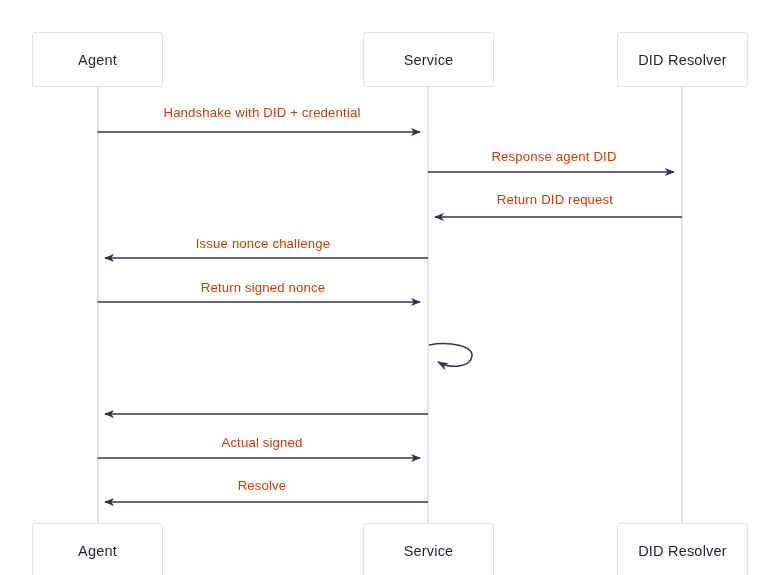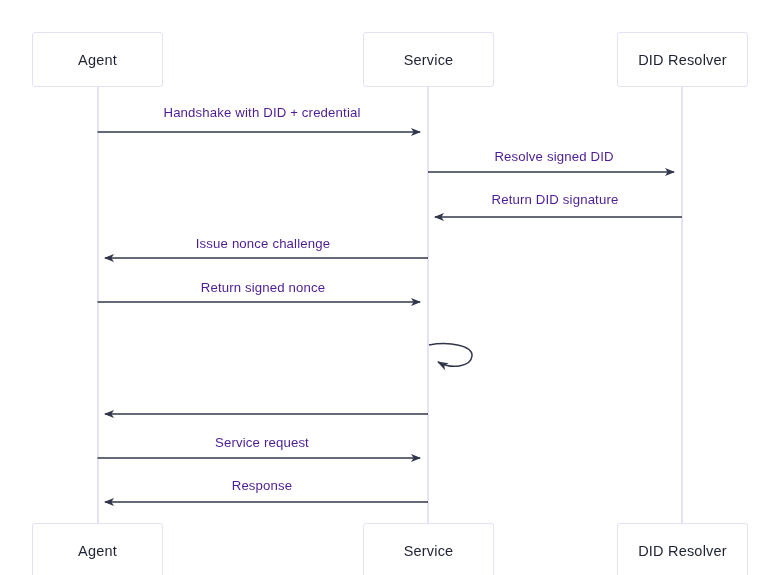--- a/index.html
+++ b/index.html
@@ -41,21 +41,21 @@
   }
   .lifeline {
     position: absolute;
     width: 2px;
     background: #e5e2f6;
   }
   .msg-label {
     position: absolute;
     font-family: "Liberation Sans", sans-serif;
     font-size: 13.2px;
-    color: #4c1d95;
+    color: #c2410c;
     white-space: nowrap;
     transform: translateX(-50%);
     letter-spacing: 0.15px;
   }
   svg.arrows {
     position: absolute;
     left: 0;
     top: 0;
     width: 761px;
     height: 575px;
@@ -127,20 +127,20 @@
     <path class="arrow-loop" d="M407,328 C428,324 451,329 450,339 C449,349 431,353 416,345" marker-end="url(#ah-loop)"></path>
 
     <line class="arrow-line" x1="406" y1="397" x2="83" y2="397" marker-end="url(#ah-left)"></line>
 
     <line class="arrow-line" x1="75.5" y1="441" x2="398" y2="441" marker-end="url(#ah-right)"></line>
 
     <line class="arrow-line" x1="406" y1="485" x2="83" y2="485" marker-end="url(#ah-left)"></line>
   </svg>
 
   <div class="msg-label" style="left:240px; top:88px;">Handshake with DID + credential</div>
-  <div class="msg-label" style="left:532px; top:132px;">Resolve signed DID</div>
-  <div class="msg-label" style="left:533px; top:175px;">Return DID signature</div>
+  <div class="msg-label" style="left:532px; top:132px;">Response agent DID</div>
+  <div class="msg-label" style="left:533px; top:175px;">Return DID request</div>
   <div class="msg-label" style="left:241px; top:219px;">Issue nonce challenge</div>
   <div class="msg-label" style="left:241px; top:263px;">Return signed nonce</div>
-  <div class="msg-label" style="left:240px; top:418px;">Service request</div>
-  <div class="msg-label" style="left:240px; top:461px;">Response</div>
+  <div class="msg-label" style="left:240px; top:418px;">Actual signed</div>
+  <div class="msg-label" style="left:240px; top:461px;">Resolve</div>
 
 </div>
 
 </body></html>

